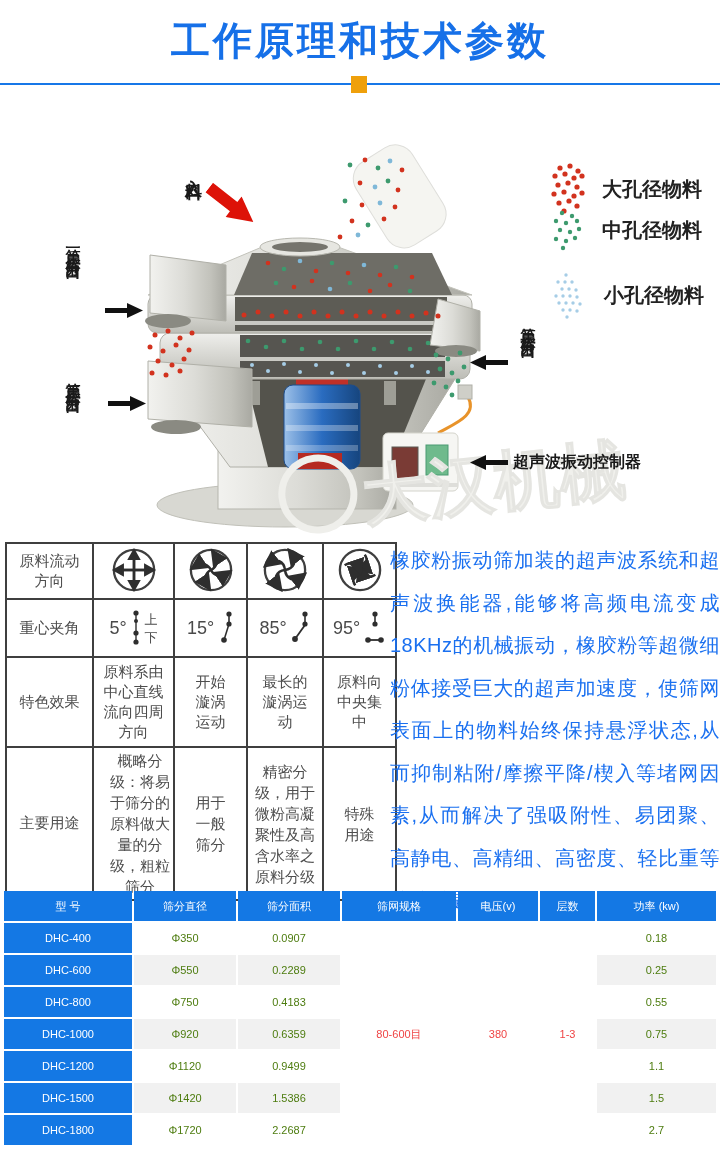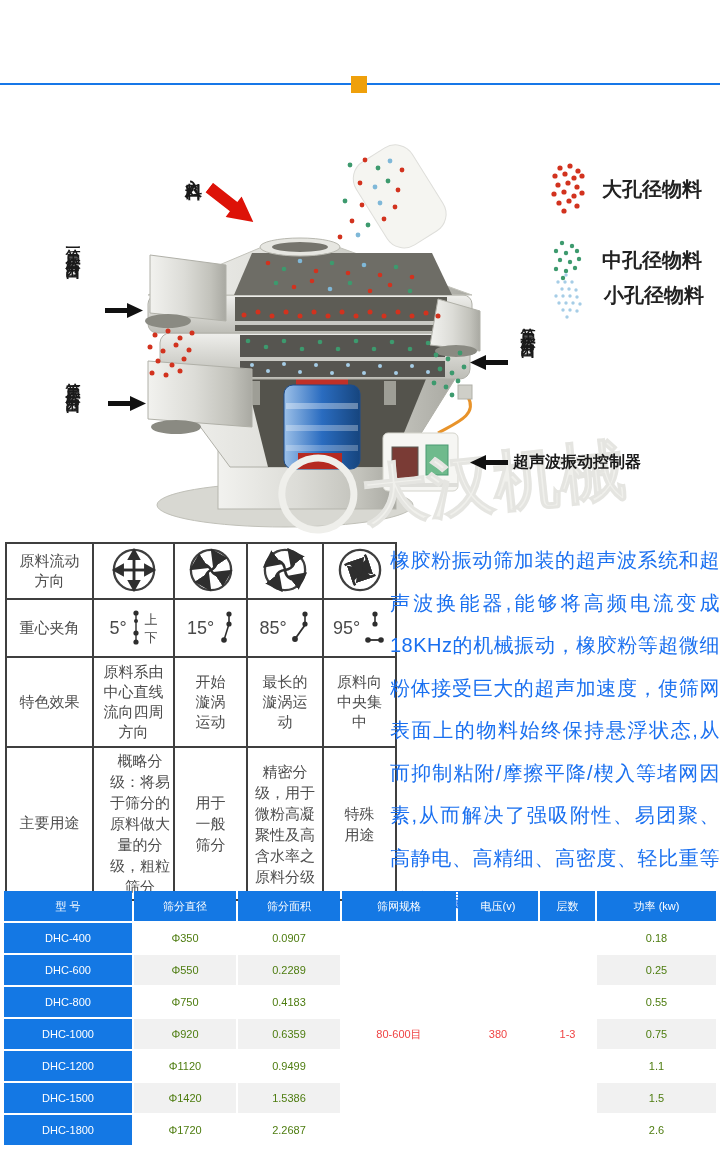--- a/index.html
+++ b/index.html
@@ -59,20 +59,21 @@
   .spec-table td.model{background:#1478e4;color:#ffffff;}
   .spec-table td.val{background:#ffffff;color:#4d7c0f;}
   .spec-table tr.even td.val{background:#f1f1f1;}
   .spec-table td.merge{background:#ffffff;color:#ef4444;}
 </style>
 </head>
 <body>
 
 <div id="page">
 
+  <h1 class="page-title">工作原理和技术参数</h1>
   <div class="title-line"></div>
   <div class="title-square"></div>
 
   <svg class="machine-svg" width="720" height="400" viewBox="0 0 720 400">
     <defs>
       <linearGradient id="metal" x1="0" y1="0" x2="1" y2="0">
         <stop offset="0" stop-color="#f2f2ef"></stop>
           <stop offset="0.45" stop-color="#dcdcd7"></stop>
         <stop offset="0.8" stop-color="#c2c2bb"></stop>
           <stop offset="1" stop-color="#a9a9a2"></stop>
@@ -302,21 +303,21 @@
         <circle cx="28" cy="34" r="2.6"></circle>
           <circle cx="36" cy="31" r="2.6"></circle>
           <circle cx="13" cy="41" r="2.6"></circle>
         <circle cx="23" cy="39" r="2.6"></circle>
           <circle cx="31" cy="44" r="2.6"></circle>
           <circle cx="18" cy="49" r="2.6"></circle>
       </g>
     </svg>
     <span class="legend-label">大孔径物料</span>
   </div>
-  <div class="legend-item" style="top:238px">
+  <div class="legend-item" style="top:208px">
     <svg width="42" height="44" viewBox="0 0 42 44">
       <g fill="#3d9a6e">
         <circle cx="16" cy="5" r="2.2"></circle>
           <circle cx="26" cy="8" r="2.2"></circle>
           <circle cx="10" cy="13" r="2.2"></circle>
         <circle cx="20" cy="15" r="2.2"></circle>
           <circle cx="31" cy="13" r="2.2"></circle>
           <circle cx="14" cy="22" r="2.2"></circle>
         <circle cx="24" cy="24" r="2.2"></circle>
           <circle cx="33" cy="21" r="2.2"></circle>
@@ -569,18 +570,18 @@
     <tr class="even">
       <td class="model">DHC-1500</td>
       <td class="val">Φ1420</td>
       <td class="val">1.5386</td>
       <td class="val">1.5</td>
     </tr>
     <tr class="odd">
       <td class="model">DHC-1800</td>
       <td class="val">Φ1720</td>
       <td class="val">2.2687</td>
-      <td class="val">2.6</td>
+      <td class="val">2.7</td>
     </tr>
   </tbody>
     </table>
 
 </div>
 
 </body></html>

